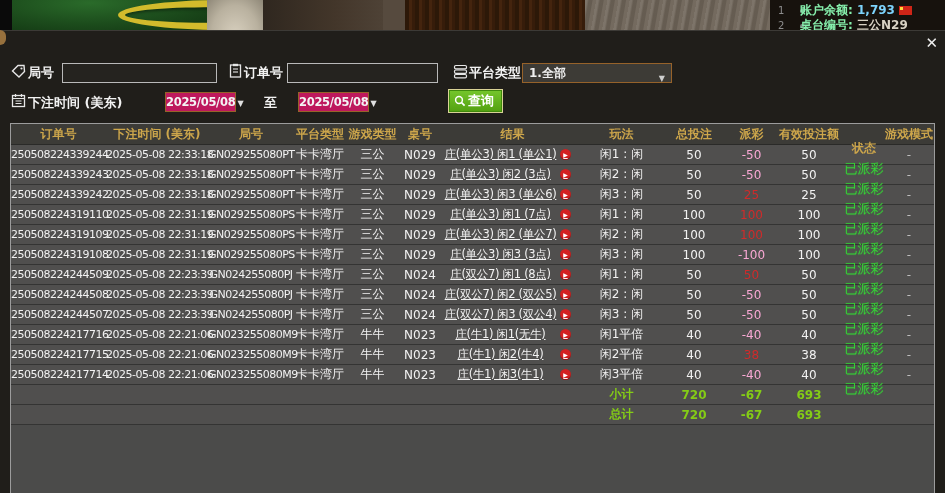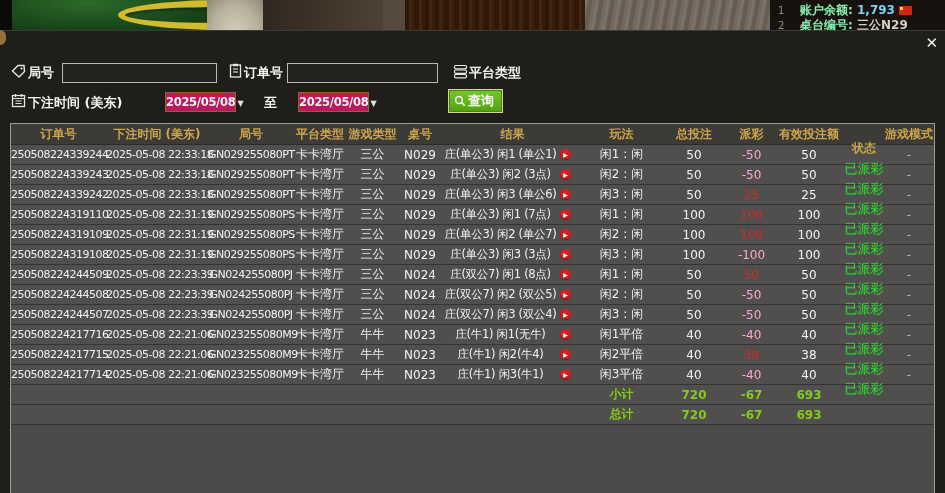--- a/index.html
+++ b/index.html
@@ -63,21 +63,21 @@
             border:1px solid #9c9c9c; overflow:hidden; }
   .trow, .thead { display:flex; width:923px; align-items:center; }
   .thead { height:21px; background:#3c3b37; border-bottom:1px solid #2a2a28; }
   .thead .cell { color:#cda64b; font-weight:bold; font-size:12px; }
   .trow { height:20px; background:#504f4e; border-bottom:1px solid #343433; }
   .cell { text-align:center; white-space:nowrap; overflow:visible; font-size:12px; color:#f2f2f2; }
   .c0{width:95px;} .c1{width:102px;} .c2{width:86px;} .c3{width:52px;} .c4{width:53px;}
   .c5{width:42px;} .c6{width:143px;} .c7{width:75px;} .c8{width:70px;} .c9{width:45px;}
   .c10{width:70px;} .c11{width:40px;margin-top:28px;} .c12{width:50px;}
   .trow .c0, .trow .c1, .trow .c2 { font-size:11px; letter-spacing:-0.5px; }
-  .trow .c6 { font-size:11.5px; letter-spacing:-0.3px; }
+  .trow .c6 { font-size:11.5px; letter-spacing:-0.3px;text-decoration:underline; }
   .cell-result { display:flex; align-items:center; }
   .result-text { flex:1; text-align:center; }
   .play-icon { width:11px; height:11px; margin-right:13px; border-radius:50%; background:#d32121; color:#fff;
                font-size:6px; line-height:11px; text-align:center; flex:0 0 11px; cursor:pointer;
                box-shadow:inset 0 -1px 1px rgba(0,0,0,.35); }
   .pay-pos { color:#cf2b2b; }
   .pay-neg { color:#f9a8d4; }
   .status  { color:#35d435; text-shadow:0 0 2px rgba(40,220,40,.35); font-size:13px; }
   .mode    { color:#bdbdbd; }
   .sumrow .cell { color:#84cc16; font-weight:bold; }
@@ -139,20 +139,24 @@
     <input class="finput" style="left: 287px; top: 32px; width: 151px;" value="">
 
     <span class="ficon" style="left:453px; top:33px;">
       <svg width="15" height="15" viewBox="0 0 15 15">
           <rect x="1.5" y="1.5" width="12" height="3.4" rx="1.3" fill="none" stroke="#e6e6e6" stroke-width="1.2"></rect>
           <rect x="1.5" y="6" width="12" height="3.4" rx="1.3" fill="none" stroke="#e6e6e6" stroke-width="1.2"></rect>
           <rect x="1.5" y="10.5" width="12" height="3.4" rx="1.3" fill="none" stroke="#e6e6e6" stroke-width="1.2"></rect>
         </svg>
     </span>
     <span class="flabel" style="left:469px; top:33px;">平台类型</span>
+    <div class="fselect" style="left:522px; top:32px; width:150px;">
+      <span>1.全部</span>
+      <span class="caret">▼</span>
+    </div>
 
     <span class="ficon" style="left:11px; top:62px;">
       <svg width="15" height="15" viewBox="0 0 15 15">
           <rect x="1.5" y="2.5" width="12" height="11" fill="none" stroke="#e6e6e6" stroke-width="1.3"></rect>
           <line x1="4.5" y1="1" x2="4.5" y2="4" stroke="#e6e6e6" stroke-width="1.3"></line>
           <line x1="10.5" y1="1" x2="10.5" y2="4" stroke="#e6e6e6" stroke-width="1.3"></line>
           <line x1="1.5" y1="5.5" x2="13.5" y2="5.5" stroke="#e6e6e6" stroke-width="1.1"></line>
           <line x1="4.5" y1="8" x2="10.5" y2="8" stroke="#e6e6e6" stroke-width="1"></line>
           <line x1="4.5" y1="10.5" x2="10.5" y2="10.5" stroke="#e6e6e6" stroke-width="1"></line>
         </svg>

